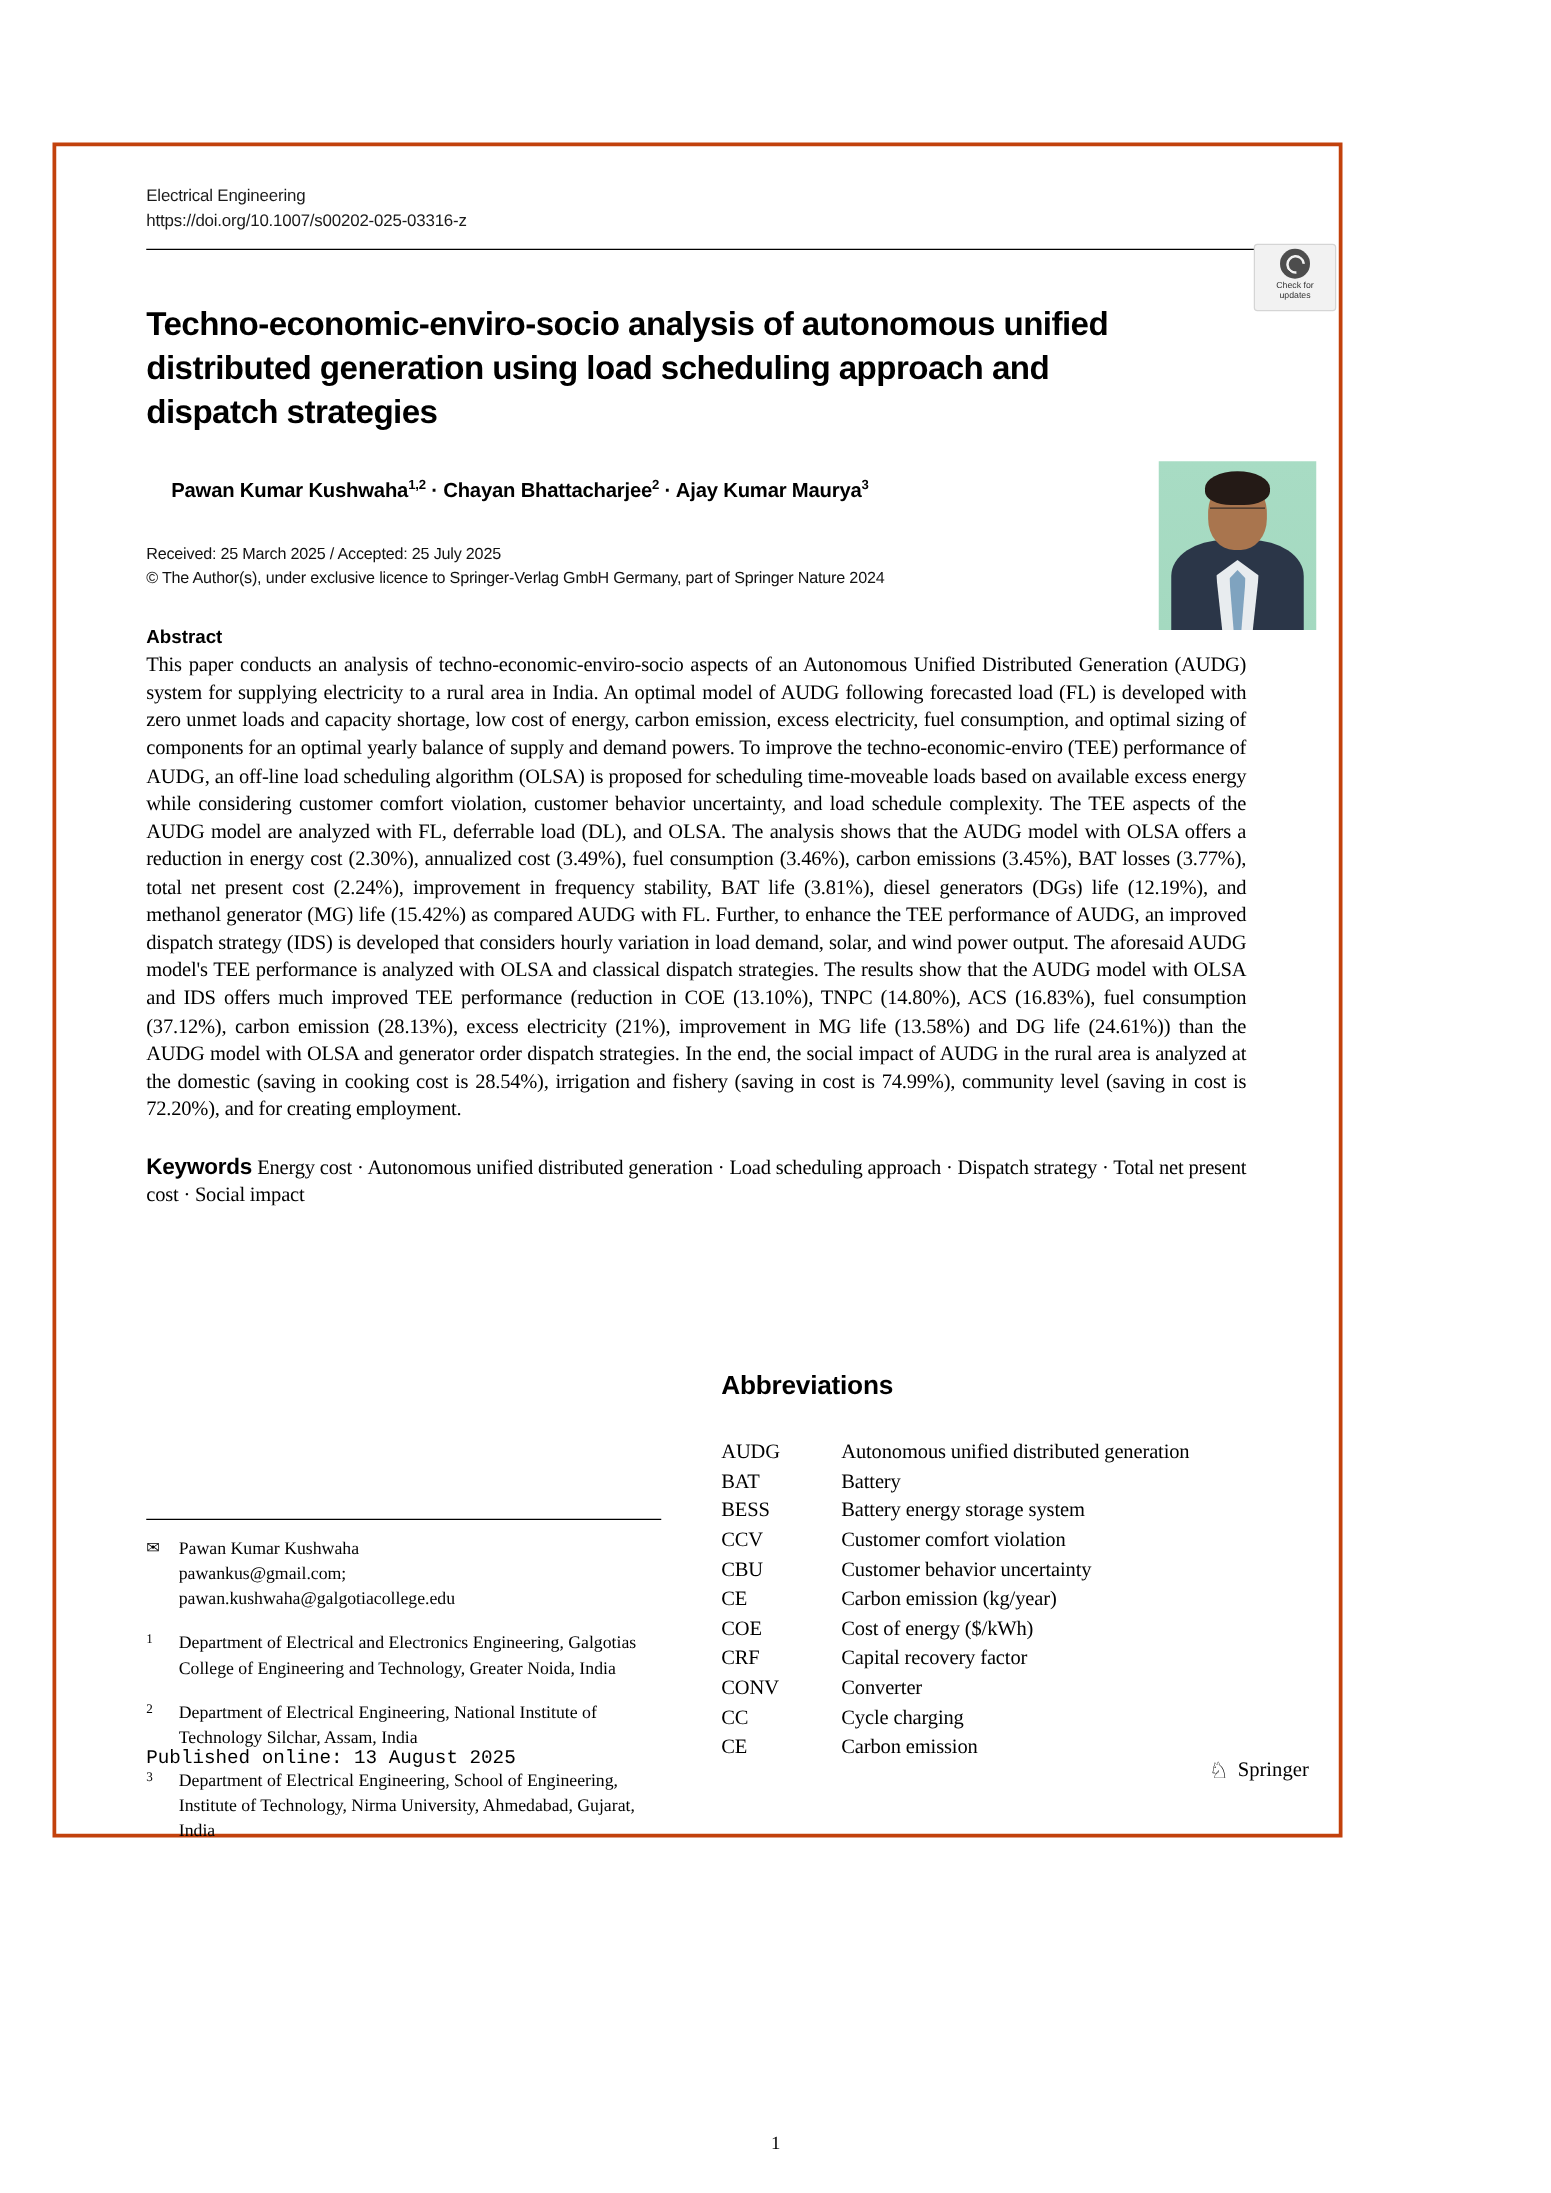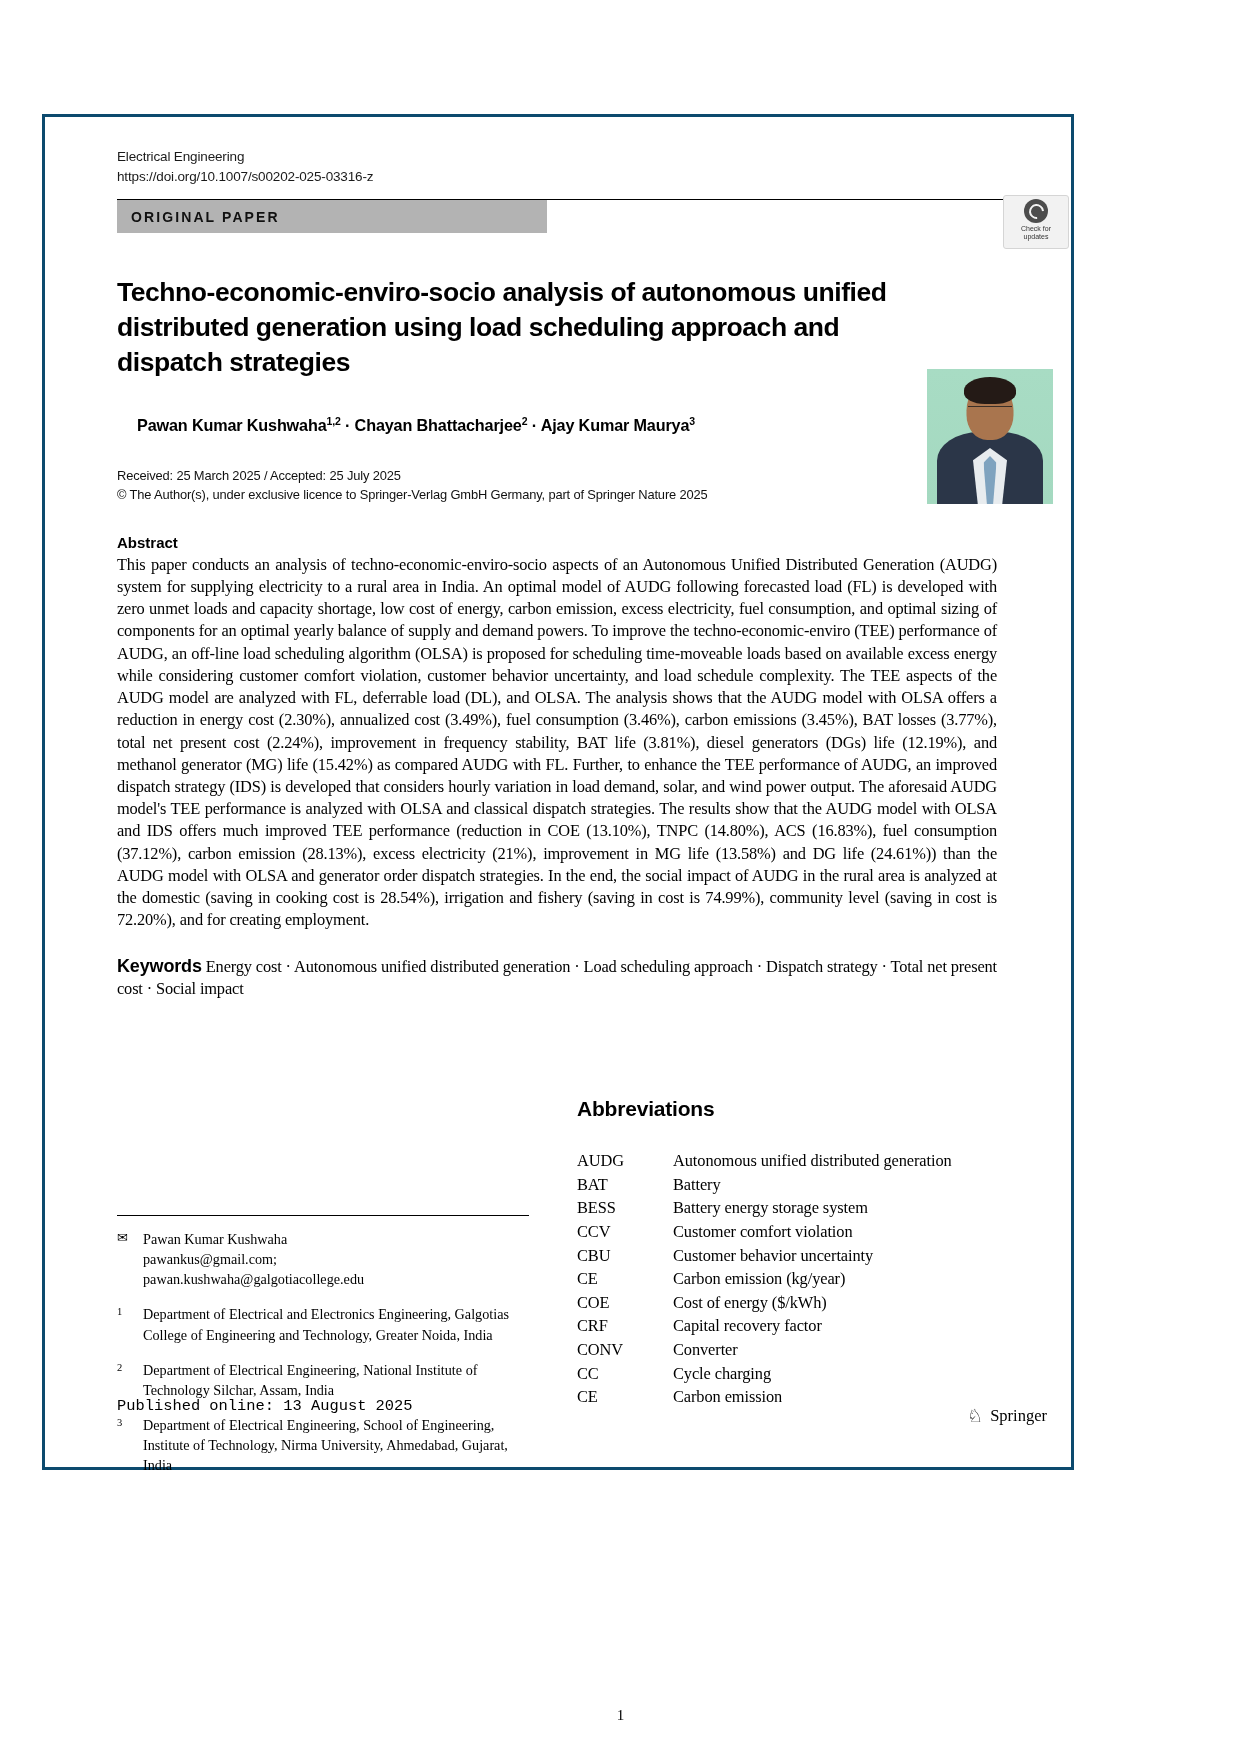--- a/index.html
+++ b/index.html
@@ -14,21 +14,21 @@
     position: relative;
     overflow: hidden;
   }
 
   .page-frame {
     position: absolute;
     left: 42px;
     top: 114px;
     width: 1032px;
     height: 1356px;
-    border: 3px solid #0c4a6e;
+    border: 3px solid #c2410c;
     background: #fff;
     box-sizing: border-box;
   }
 
   .page-inner {
     position: absolute;
     left: 72px;
     top: 30px;
     width: 888px;
   }
@@ -370,31 +370,28 @@
 
 <div class="page-frame">
 
   <div class="page-inner">
 
     <div class="journal-line">Electrical Engineering</div>
     <div class="journal-line">https://doi.org/10.1007/s00202-025-03316-z</div>
 
     <div class="rule-top"></div>
 
-    <div class="orig-paper-band">
-      <span>ORIGINAL PAPER</span>
-    </div>
 
     <div class="paper-title">Techno-economic-enviro-socio analysis of autonomous unified distributed generation using load scheduling approach and dispatch strategies</div>
 
     <div class="authors">Pawan Kumar Kushwaha<sup>1,2</sup> · Chayan Bhattacharjee<sup>2</sup> · Ajay Kumar Maurya<sup>3</sup></div>
 
     <div class="dates">
       <div>Received: 25 March 2025 / Accepted: 25 July 2025</div>
-      <div>© The Author(s), under exclusive licence to Springer-Verlag GmbH Germany, part of Springer Nature 2025</div>
+      <div>© The Author(s), under exclusive licence to Springer-Verlag GmbH Germany, part of Springer Nature 2024</div>
     </div>
 
     <div class="abstract-wrap">
       <div class="abstract-head">Abstract</div>
       <div class="abstract-body">This paper conducts an analysis of techno-economic-enviro-socio aspects of an Autonomous Unified Distributed Generation (AUDG) system for supplying electricity to a rural area in India. An optimal model of AUDG following forecasted load (FL) is developed with zero unmet loads and capacity shortage, low cost of energy, carbon emission, excess electricity, fuel consumption, and optimal sizing of components for an optimal yearly balance of supply and demand powers. To improve the techno-economic-enviro (TEE) performance of AUDG, an off-line load scheduling algorithm (OLSA) is proposed for scheduling time-moveable loads based on available excess energy while considering customer comfort violation, customer behavior uncertainty, and load schedule complexity. The TEE aspects of the AUDG model are analyzed with FL, deferrable load (DL), and OLSA. The analysis shows that the AUDG model with OLSA offers a reduction in energy cost (2.30%), annualized cost (3.49%), fuel consumption (3.46%), carbon emissions (3.45%), BAT losses (3.77%), total net present cost (2.24%), improvement in frequency stability, BAT life (3.81%), diesel generators (DGs) life (12.19%), and methanol generator (MG) life (15.42%) as compared AUDG with FL. Further, to enhance the TEE performance of AUDG, an improved dispatch strategy (IDS) is developed that considers hourly variation in load demand, solar, and wind power output. The aforesaid AUDG model's TEE performance is analyzed with OLSA and classical dispatch strategies. The results show that the AUDG model with OLSA and IDS offers much improved TEE performance (reduction in COE (13.10%), TNPC (14.80%), ACS (16.83%), fuel consumption (37.12%), carbon emission (28.13%), excess electricity (21%), improvement in MG life (13.58%) and DG life (24.61%)) than the AUDG model with OLSA and generator order dispatch strategies. In the end, the social impact of AUDG in the rural area is analyzed at the domestic (saving in cooking cost is 28.54%), irrigation and fishery (saving in cost is 74.99%), community level (saving in cost is 72.20%), and for creating employment.</div>
     </div>
 
     <div class="keywords">
       <b>Keywords</b>
       <span>Energy cost · Autonomous unified distributed generation · Load scheduling approach · Dispatch strategy · Total net present cost · Social impact</span>

